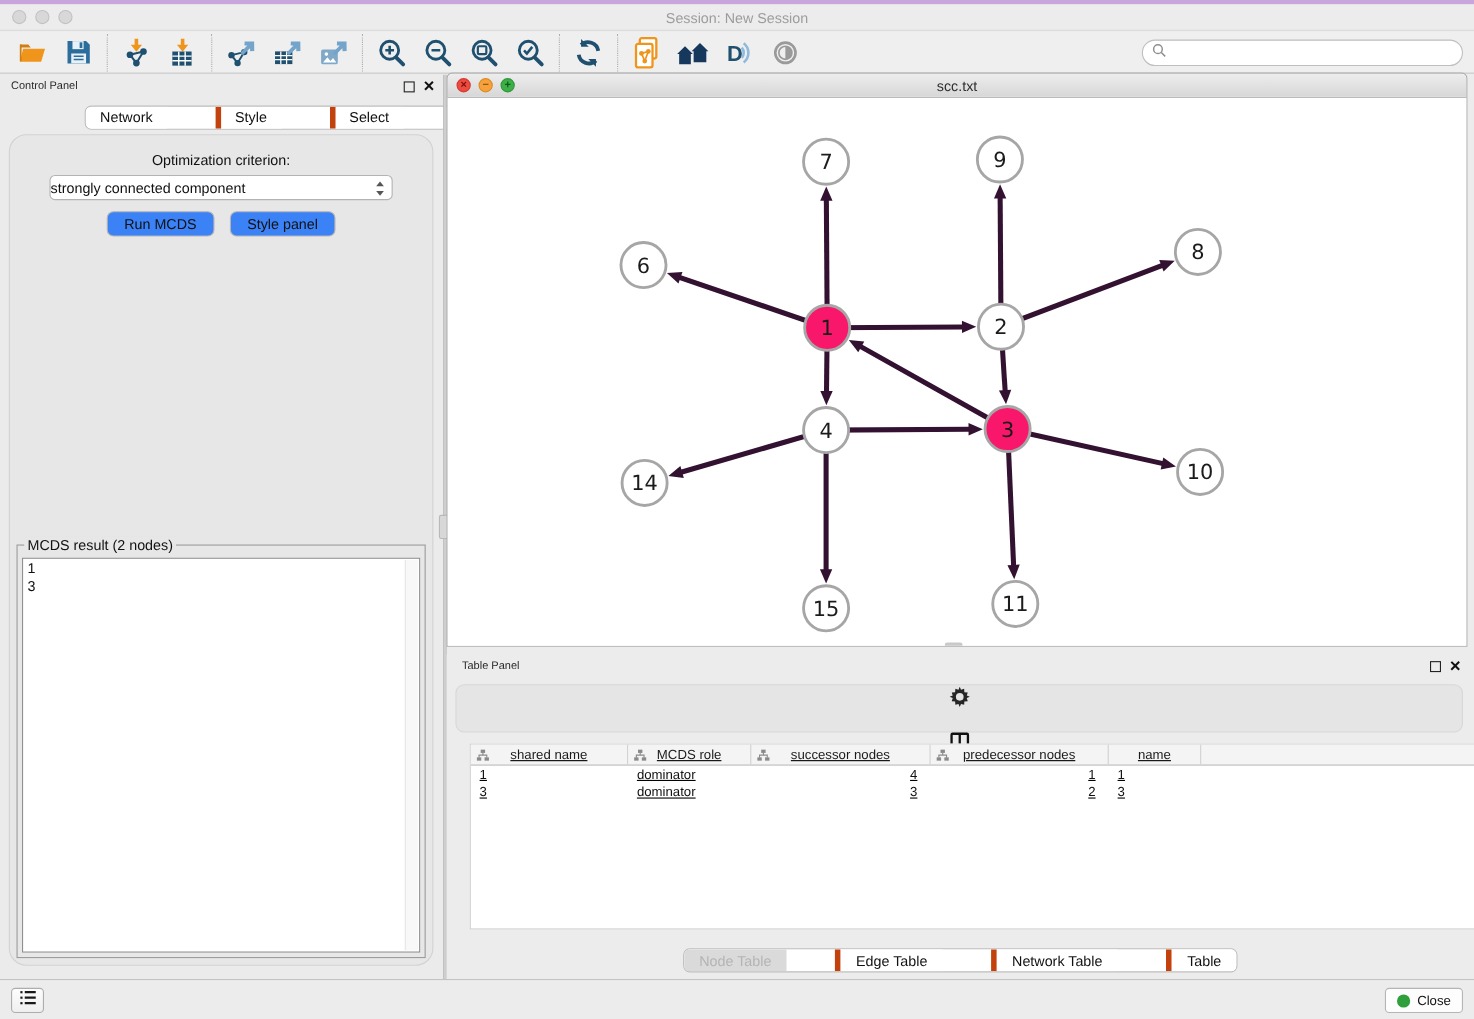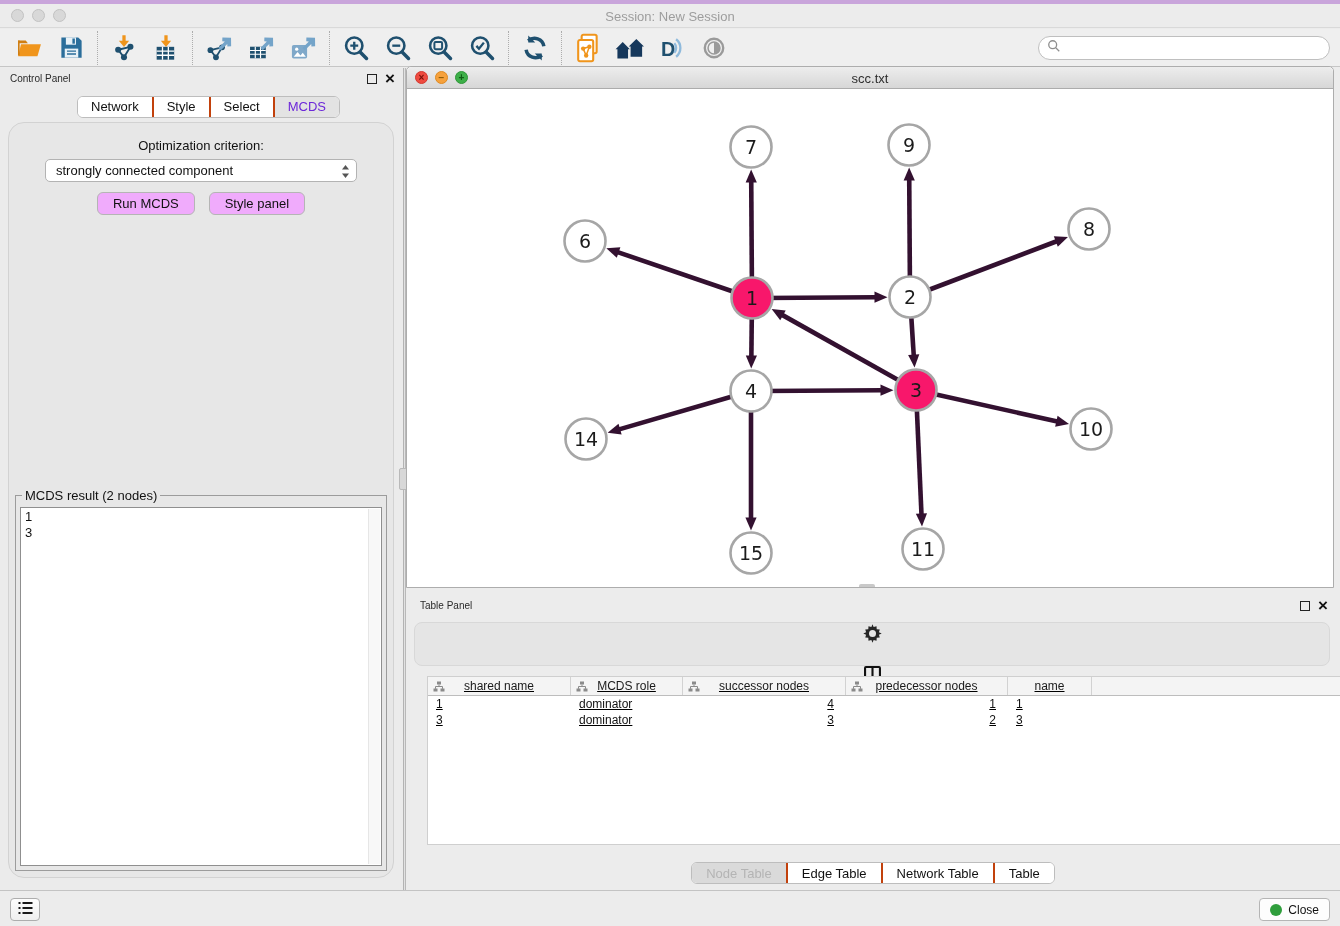--- a/index.html
+++ b/index.html
@@ -21,31 +21,31 @@
   .search-wrap { position:absolute; right:10px; top:7px; width:292px; height:24px; background:#FFFFFF; border:1px solid #BFBFBF; border-radius:13px; display:flex; align-items:center; padding-left:8px; }
   .search-wrap input { border:none; outline:none; flex:1; height:20px; font-size:13px; background:transparent; padding-left:4px; }
 
   
   .control-panel { position:absolute; left:0; top:68px; width:403px; height:822px; background:#EBEBEB; }
   .panel-header { position:relative; height:26px; }
   .panel-header .panel-title { position:absolute; left:10px; top:5px; font-size:10px; color:#2A2A2A; }
   .panel-header .panel-btns { position:absolute; right:8px; top:4px; display:flex; gap:8px; align-items:center; }
   .float-box { width:10px; height:10px; border:1.6px solid #222; display:inline-block; }
   .close-x { font-size:17px; font-weight:bold; color:#111; line-height:14px; }
-  .seg-bar { display:flex; border:1px solid #BDBDBD; border-radius:6px; overflow:hidden; background:#fff; height:22px; }
+  .seg-bar { display:flex; border:1px solid #BDBDBD; border-radius:6px; overflow:hidden; background:#fff; height:22px;gap:44px; }
   .ctrl-tabs { position:absolute; left:77px; top:28px; }
-  .seg { padding:2px 13px; font-size:13px; color:#111; border-left:2px solid #c2410c; background:#fff; white-space:nowrap; }
+  .seg { padding:2px 13px; font-size:13px; color:#111; border-left:5px solid #c2410c; background:#fff; white-space:nowrap; }
   .seg:first-child { border-left:none; }
   .seg.selected { background:#E3E3E3; color:#6d28d9; }
   .ctrl-content { position:absolute; left:8px; top:54px; width:386px; height:756px; background:#E7E7E7; border:1px solid #D2D2D2; border-radius:16px; }
   .opt-label { position:absolute; top:15px; width:100%; text-align:center; font-size:13px; color:#111; }
-  .criterion { position:absolute; left:36px; top:36px; width:312px; height:23px; background:#fff; border:1px solid #B3B3B3; border-radius:5px; font-size:13px; color:#111; line-height:21px; padding-left:10px; }
+  .criterion { position:absolute; left:36px; top:36px; width:312px; height:23px; background:#fff; border:1px solid #B3B3B3; border-radius:5px; font-size:13px; color:#111; line-height:21px; }
   .criterion svg { position:absolute; right:6px; top:4px; }
   .btn-row { position:absolute; top:69px; width:100%; display:flex; justify-content:center; gap:14px; }
-  .mac-btn { background:#f0abfc; border:1px solid #B5B5B5; border-radius:6px; font-size:13px; color:#111; padding:3px 15px; font-family:"Liberation Sans", sans-serif; }
+  .mac-btn { background:#3b82f6; border:1px solid #B5B5B5; border-radius:6px; font-size:13px; color:#111; padding:3px 15px; font-family:"Liberation Sans", sans-serif; }
   .result-box { position:absolute; left:6px; right:6px; top:372px; bottom:6px; border:1px solid #9C9C9C; }
   .result-legend { position:absolute; top:-8px; left:6px; background:#E7E7E7; padding:0 3px; font-size:13px; color:#111; }
   .result-text { position:absolute; left:4px; right:4px; top:11px; bottom:4px; background:#fff; border:1px solid #8F8F8F; font-size:13px; line-height:16px; padding:1px 4px; white-space:pre; color:#111; }
   .result-scroll { position:absolute; top:1px; bottom:1px; right:1px; width:12px; background:#F8F8F8; border-left:1px solid #E6E6E6; }
 
   
   .v-splitter { position:absolute; left:403px; top:68px; width:3px; height:822px; background:#E2E2E2; border-left:1px solid #B3B3B3; border-right:1px solid #B9B9B9; }
   .v-grip { position:absolute; left:399px; top:468px; width:11px; height:22px; background:#D8D8D8; border:1px solid #B9B9B9; border-radius:2px; }
 
   

